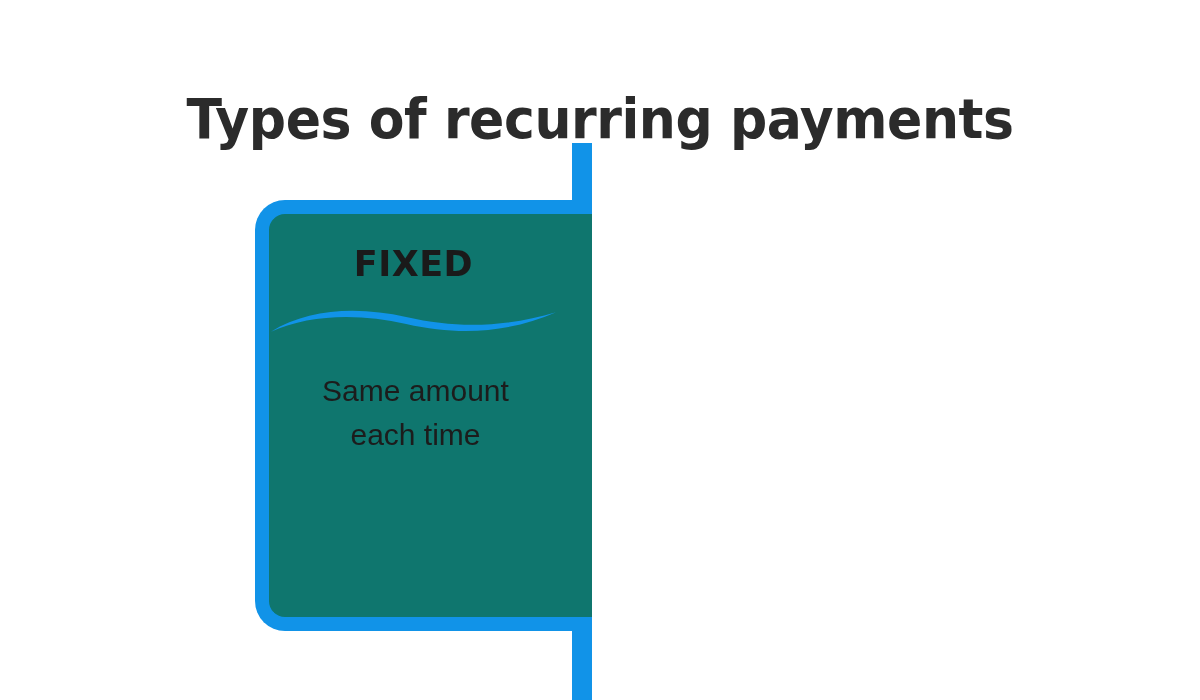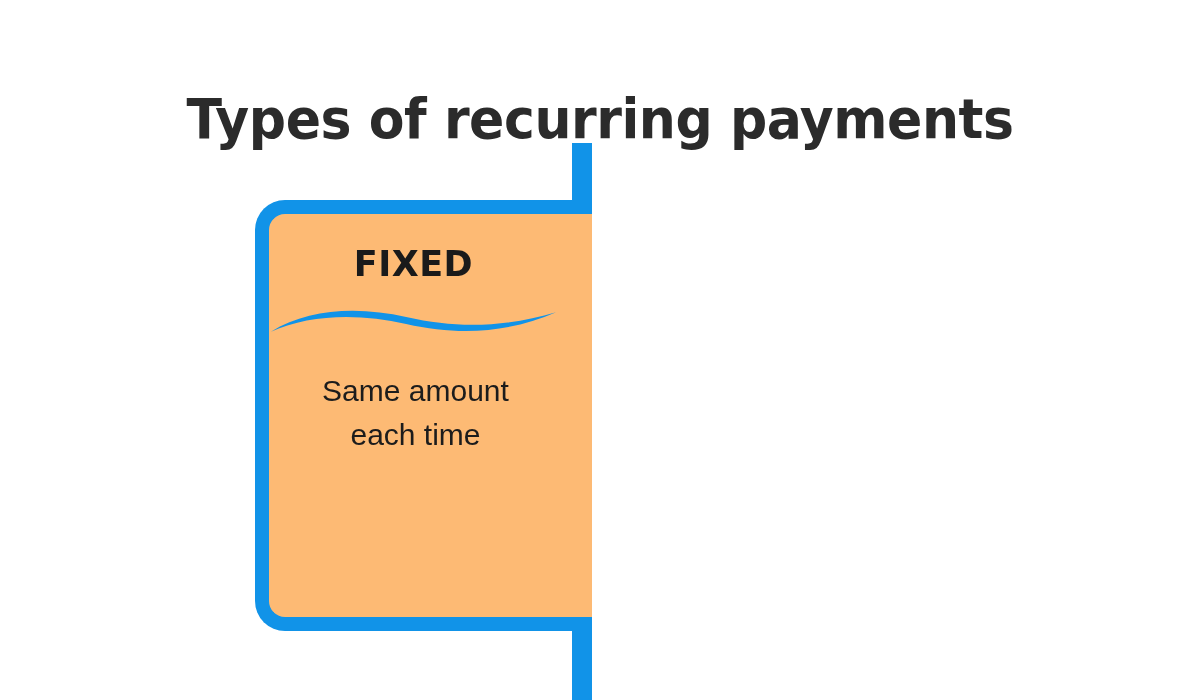--- a/index.html
+++ b/index.html
@@ -48,21 +48,21 @@
     width: 20px;
     height: 557px;
     background: #1193e8;
   }
 
   
   .card {
     position: absolute;
     box-sizing: border-box;
     border: 14px solid #1193e8;
-    background: #fdba74;
+    background: #0f766e;
   }
 
   .card-left {
     left: 255px;
     top: 200px;
     width: 337px;            
     height: 431px;
     border-radius: 30px 0 0 30px;
     border-right: none;
   }

